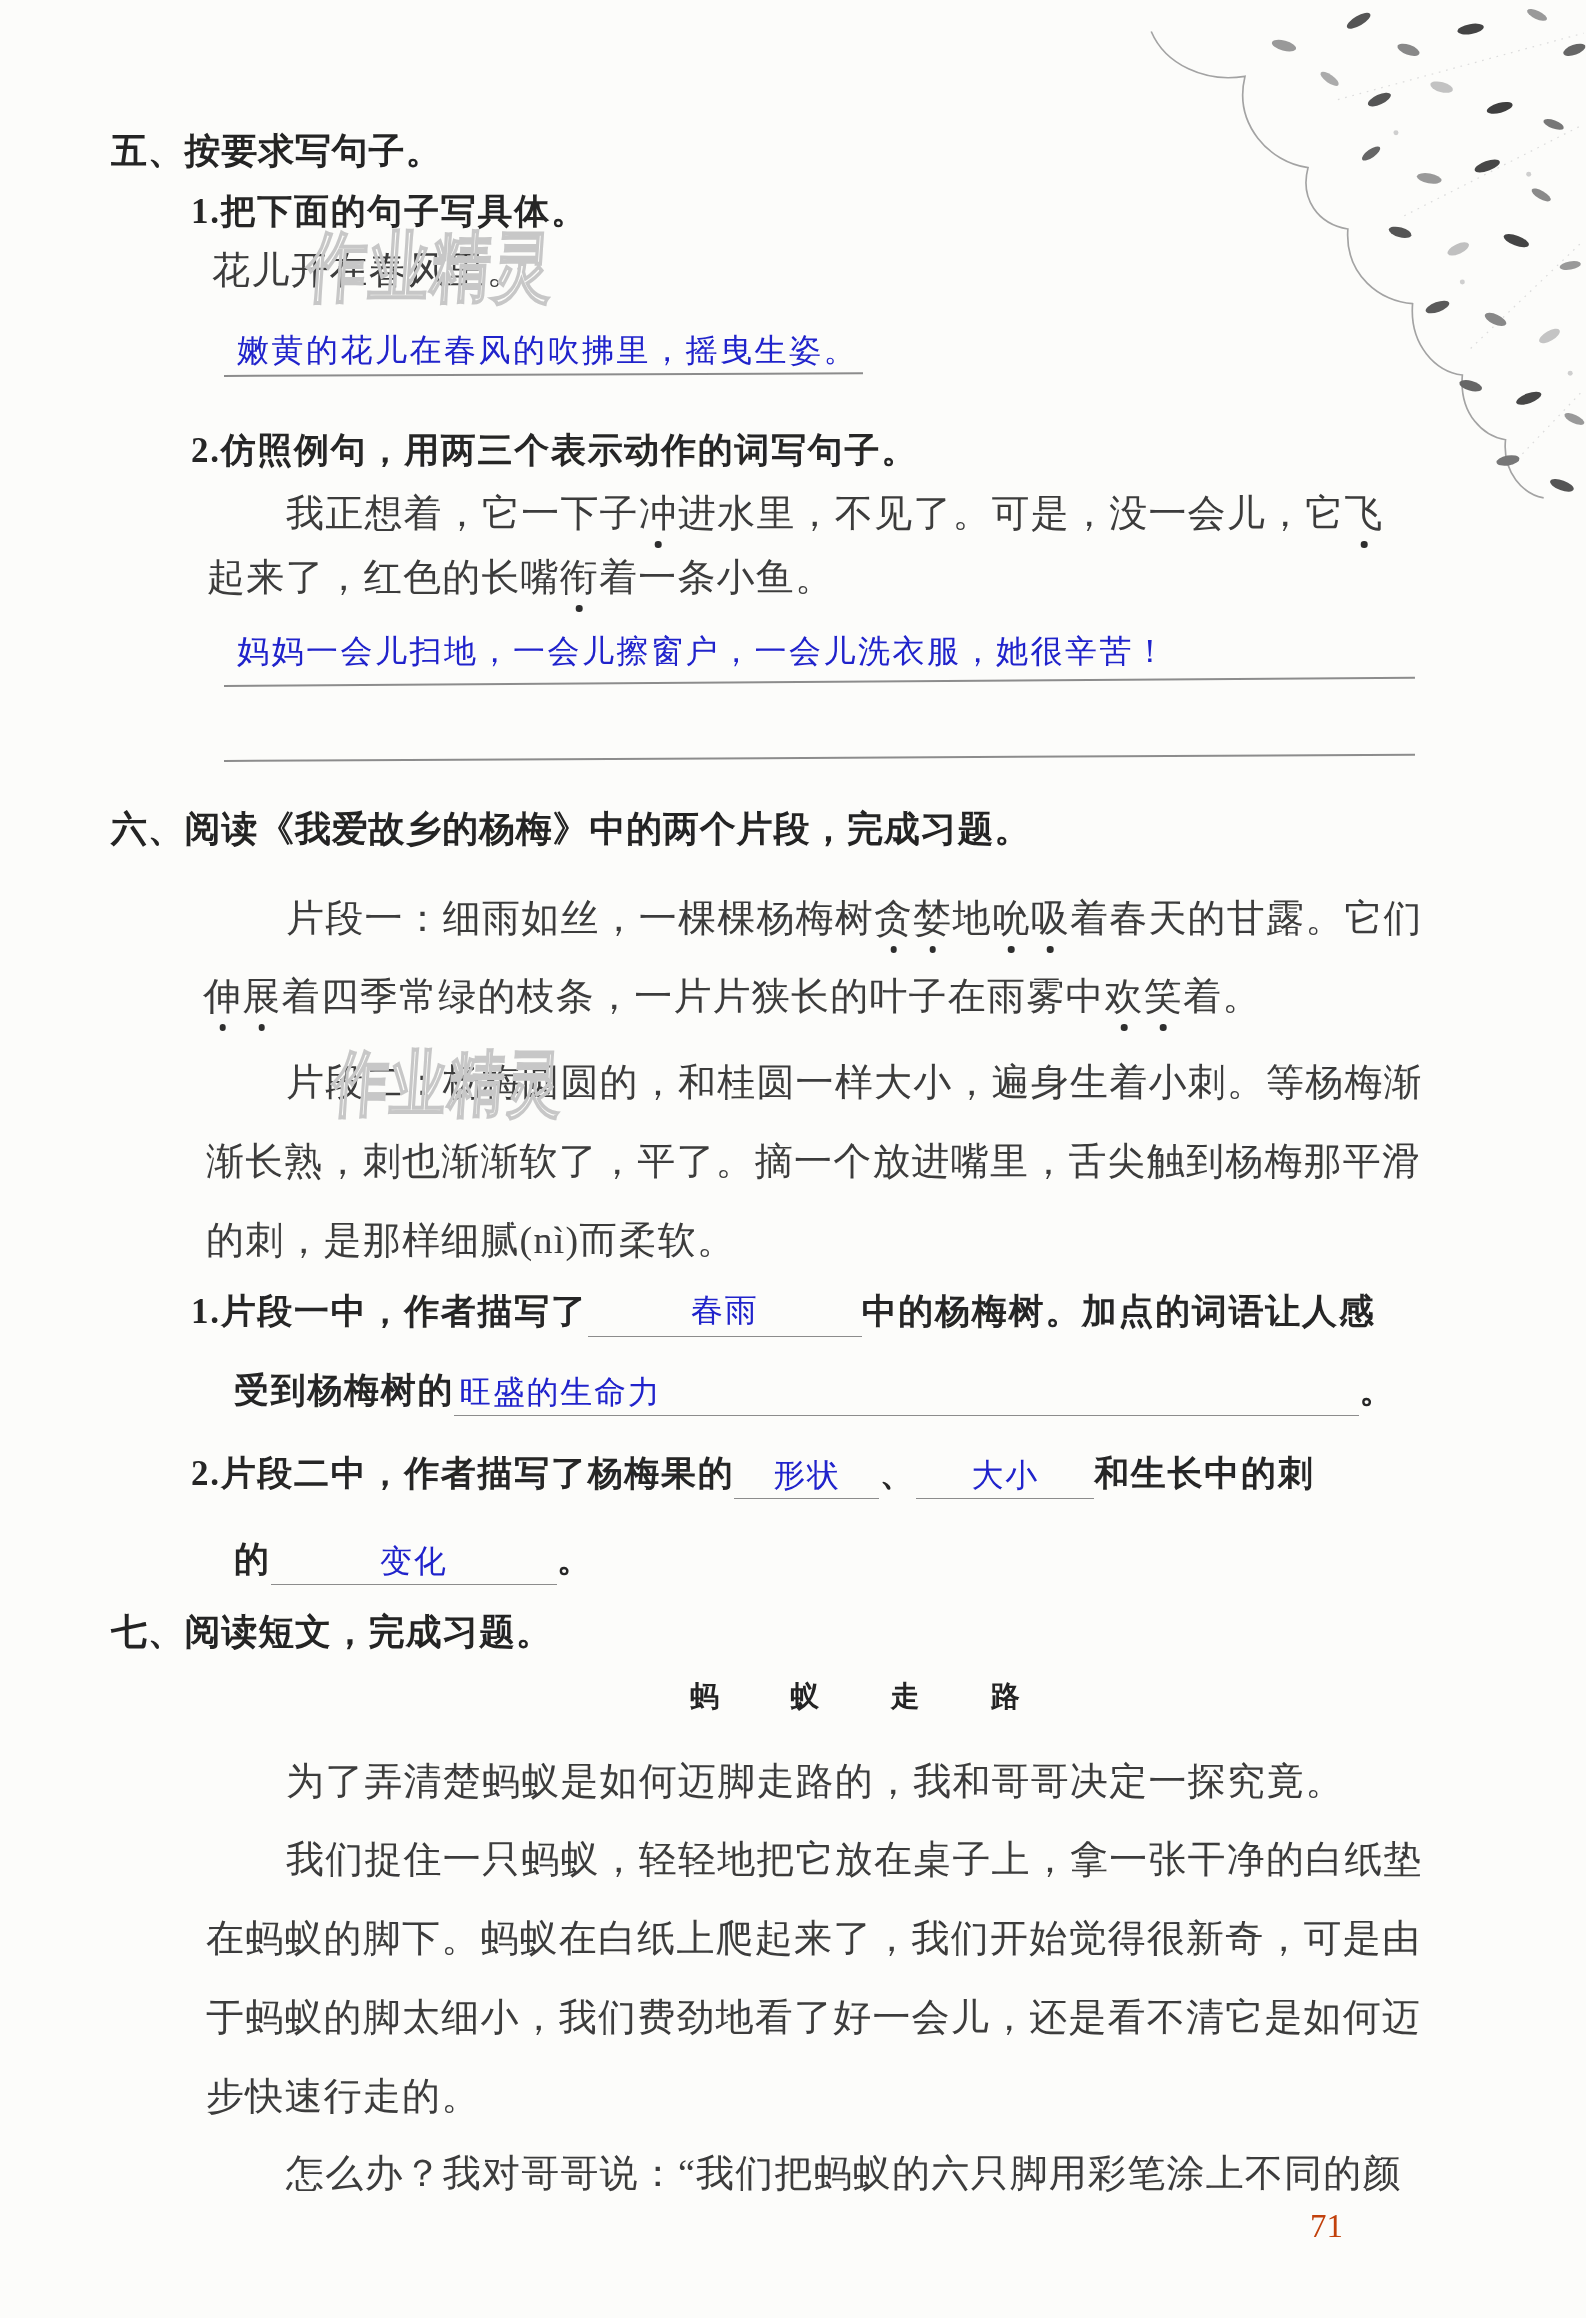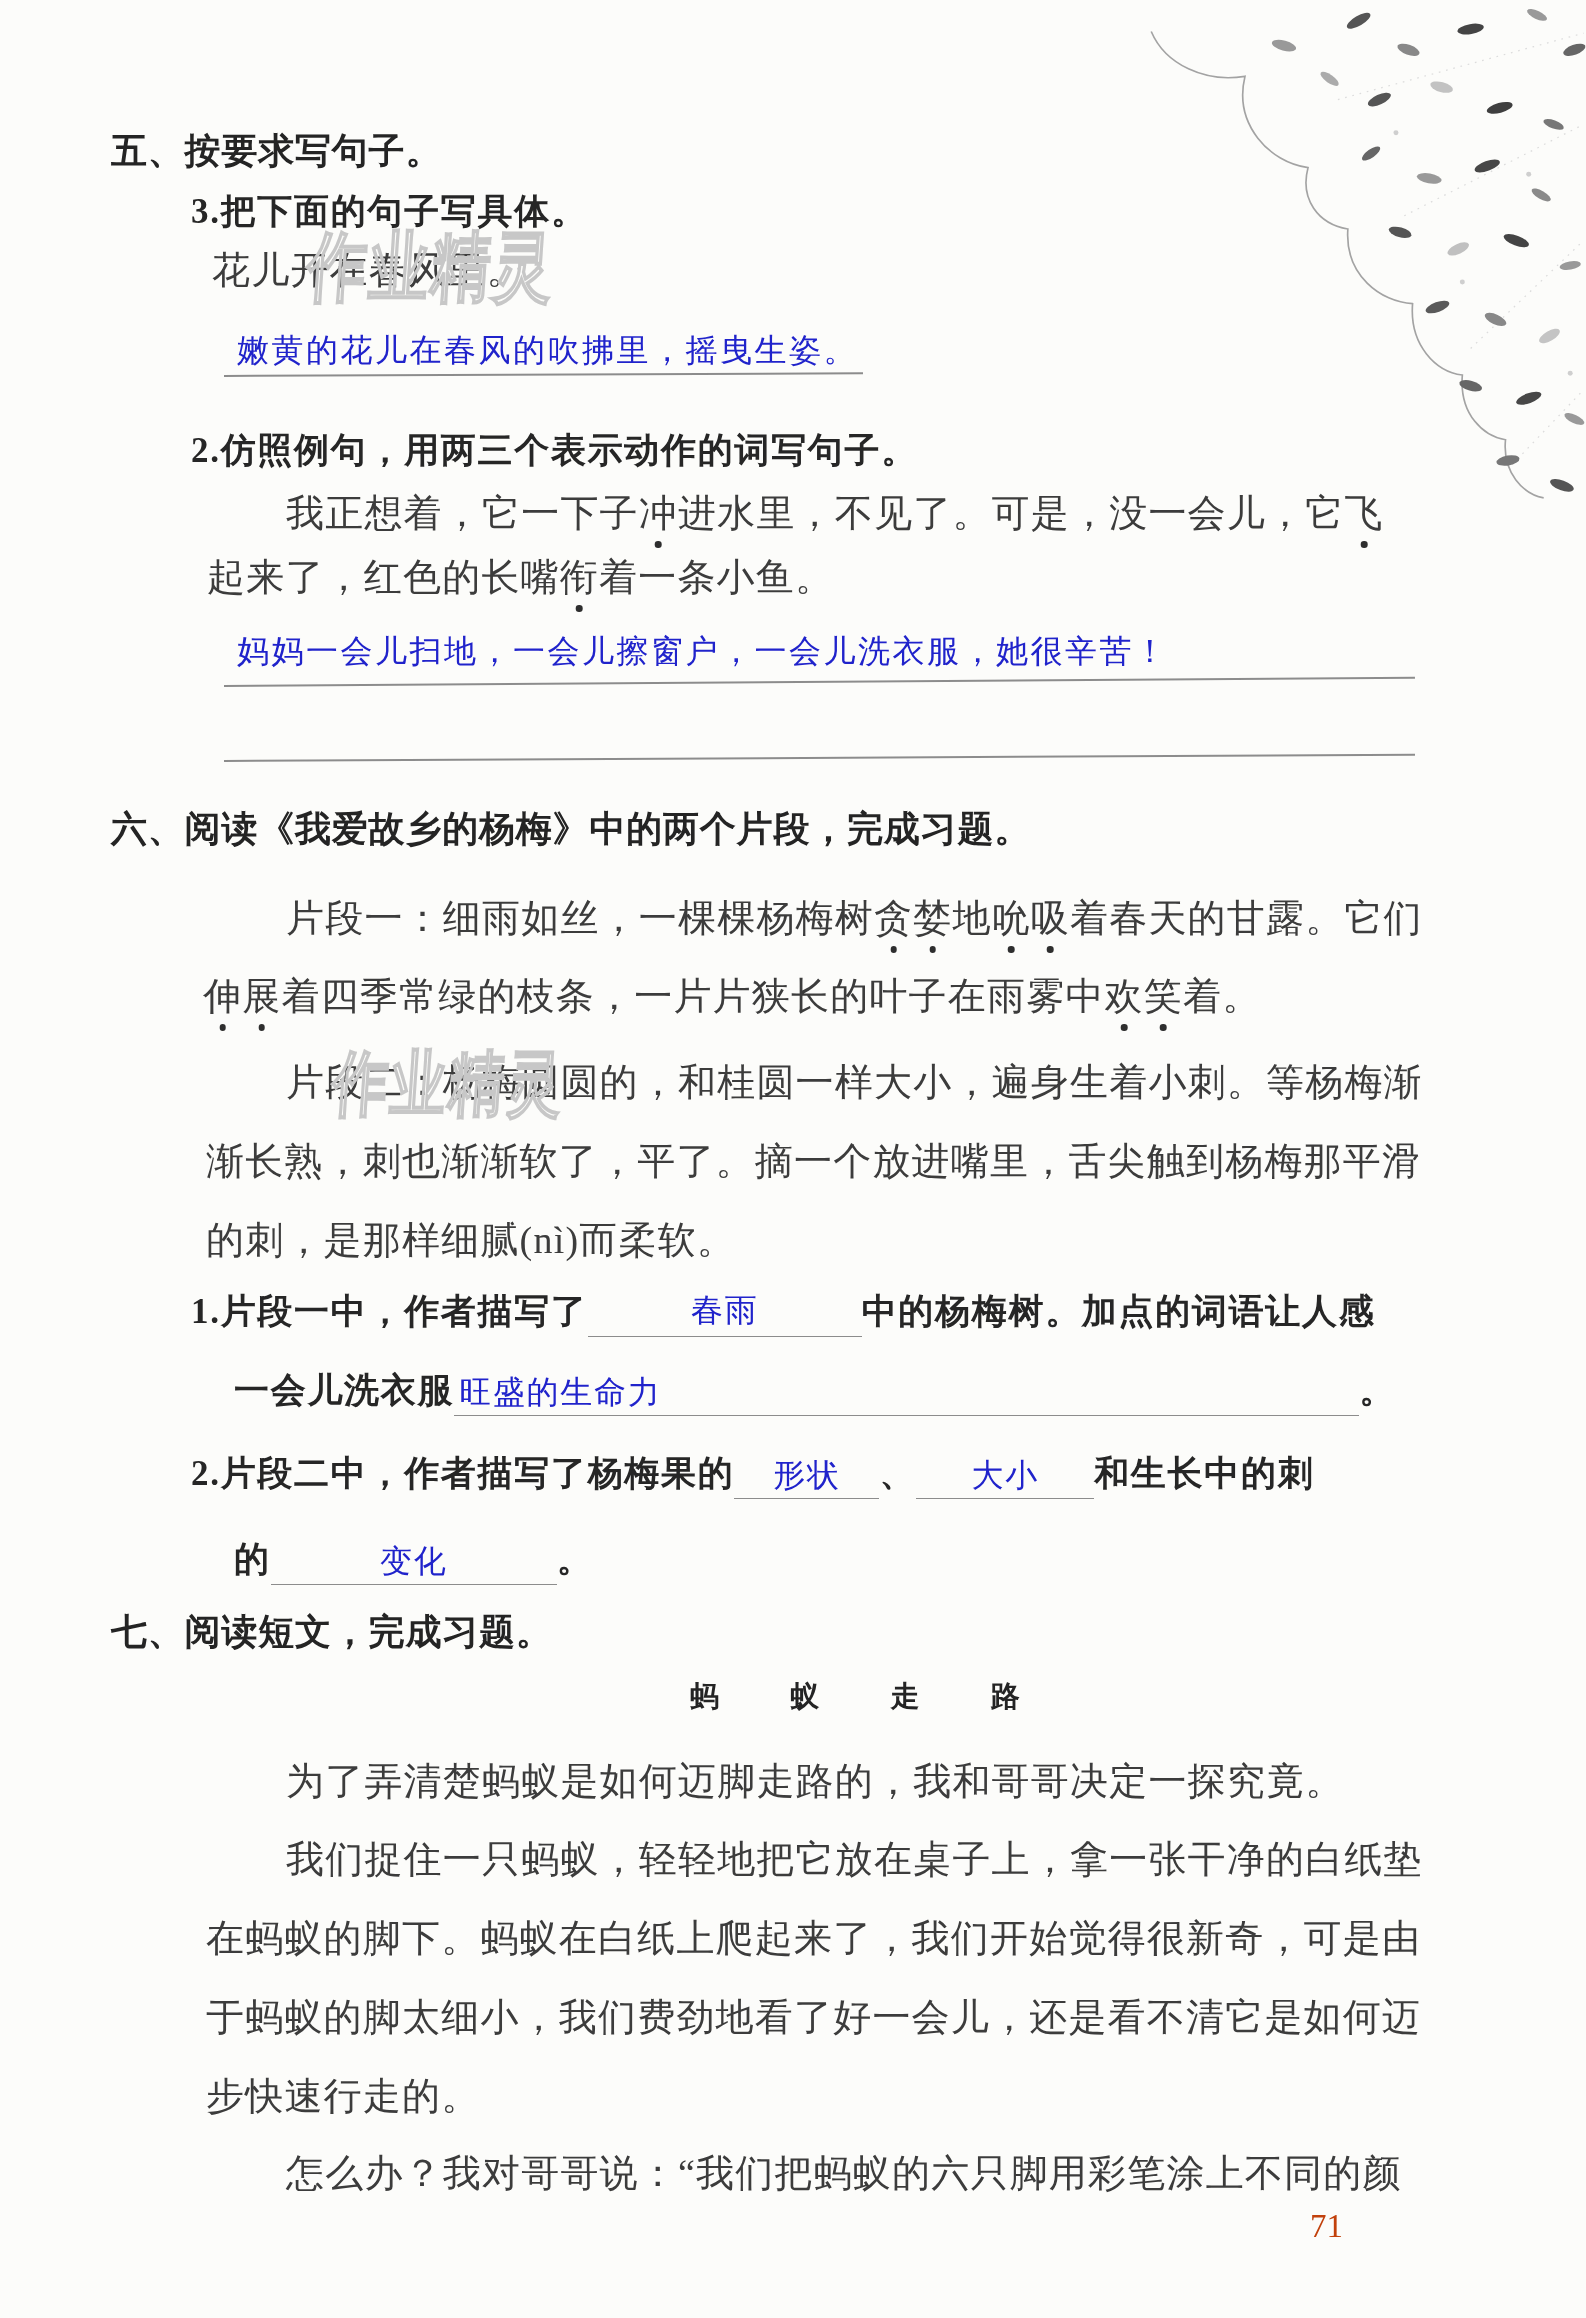--- a/index.html
+++ b/index.html
@@ -131,21 +131,21 @@
       <circle cx="490" cy="210" r="3" fill="#cfcfcf"></circle>
       <circle cx="410" cy="340" r="3" fill="#cfcfcf"></circle>
       <circle cx="540" cy="450" r="3" fill="#cfcfcf"></circle>
     </g>
   </svg>
 
   <div class="wm" style="left:311px;top:217px;">作业精灵</div>
   <div class="wm" style="left:336px;top:1037px;font-size:71px;">作业精灵</div>
 
   <div class="line head" style="left:111px;top:129px;">五、按要求写句子。</div>
-  <div class="line q" style="left:191px;top:186px;">3.把下面的句子写具体。</div>
+  <div class="line q" style="left:191px;top:186px;">1.把下面的句子写具体。</div>
   <div class="line kai" style="left:212px;top:247px;text-align:center;">花儿开在春风里。</div>
   <div class="line blue" style="left:237px;top:330px;">嫩黄的花儿在春风的吹拂里，摇曳生姿。</div>
   <div class="uline" style="left:224px;top:375px;width:639px;transform:rotate(-0.25deg);"></div>
 
   <div class="line q" style="left:191px;top:425px;">2.仿照例句，用两三个表示动作的词写句子。</div>
   <div class="line kai" style="left:286px;top:490px;">我正想着，它一下子<span class="dt">冲</span>进水里，不见了。可是，没一会儿，它<span class="dt">飞</span></div>
   <div class="line kai" style="left:207px;top:554px;">起来了，红色的长嘴<span class="dt">衔</span>着一条小鱼。</div>
   <div class="line blue" style="left:237px;top:631px;">妈妈一会儿扫地，一会儿擦窗户，一会儿洗衣服，她很辛苦！</div>
   <div class="uline" style="left:224px;top:685px;width:1191px;transform:rotate(-0.4deg);"></div>
   <div class="uline" style="left:224px;top:760px;width:1191px;transform:rotate(-0.3deg);"></div>
@@ -154,21 +154,21 @@
   <div class="line kai" style="left:286px;top:895px;">片段一：细雨如丝，一棵棵杨梅树<span class="dt">贪</span><span class="dt">婪</span>地<span class="dt">吮</span><span class="dt">吸</span>着春天的甘露。它们</div>
   <div class="line kai" style="left:286px;top:1059px;">片段二：杨梅圆圆的，和桂圆一样大小，遍身生着小刺。等杨梅渐</div>
   <div class="line kai" style="left:203px;top:973px;"><span class="dt">伸</span><span class="dt">展</span>着四季常绿的枝条，一片片狭长的叶子在雨雾中<span class="dt">欢</span><span class="dt">笑</span>着。</div>
   <div class="line kai" style="left:206px;top:1138px;">渐长熟，刺也渐渐软了，平了。摘一个放进嘴里，舌尖触到杨梅那平滑</div>
   <div class="line kai" style="left:206px;top:1217px;">的刺，是那样细腻(nì)而柔软。</div>
 
   <div class="line q" style="left:191px;top:1286px;">
     <span>1.片段一中，作者描写了</span><span class="blank" style="width:274px;font-family:Liberation Mono, monospace;"><span class="fill">春雨</span></span><span>中的杨梅树。加点的词语让人感</span>
   </div>
   <div class="line q" style="left:234px;top:1365px;">
-    <span>一会儿洗衣服</span><span class="blank fill-left" style="width:900px;"><span class="fill">旺盛的生命力</span></span><span>。</span>
+    <span>受到杨梅树的</span><span class="blank fill-left" style="width:900px;"><span class="fill">旺盛的生命力</span></span><span>。</span>
   </div>
 
   <div class="line q" style="left:191px;top:1448px;">
     <span>2.片段二中，作者描写了杨梅果的</span><span class="blank" style="width:145px;"><span class="fill">形状</span></span><span>、</span><span class="blank" style="width:178px;"><span class="fill">大小</span></span><span>和生长中的刺</span>
   </div>
   <div class="line q" style="left:234px;top:1527px;">
     <span>的</span><span class="blank" style="width:286px;margin-top:11px;"><span class="fill">变化</span></span><span>。</span>
   </div>
 
   <div class="line head" style="left:111px;top:1610px;">七、阅读短文，完成习题。</div>

